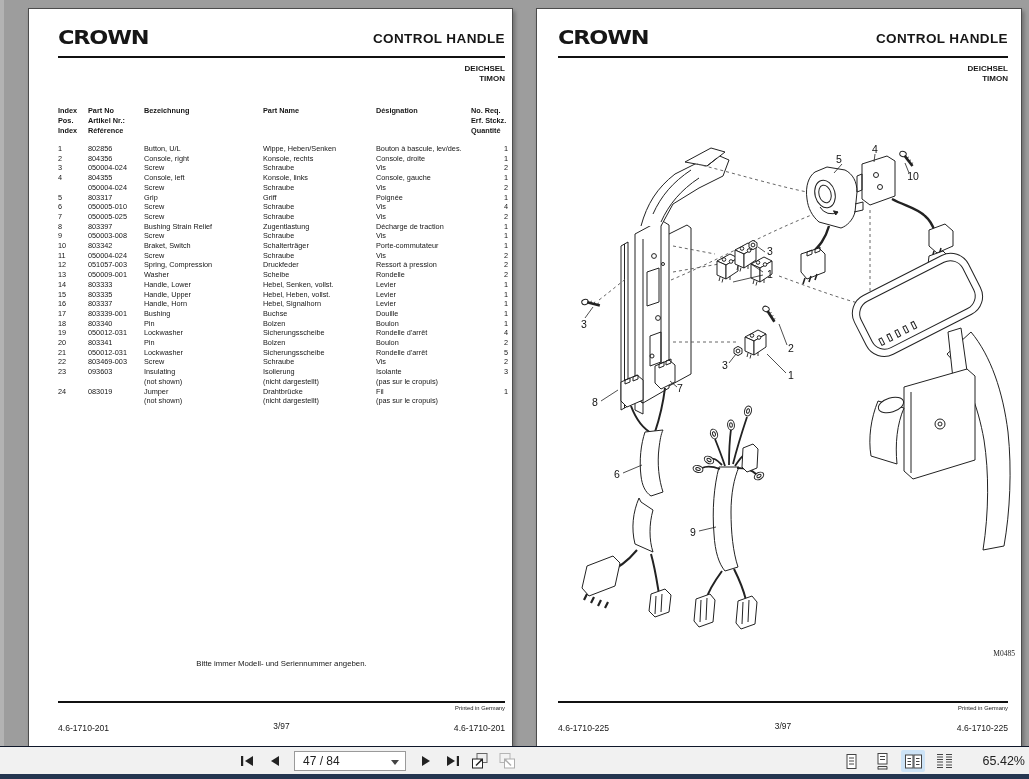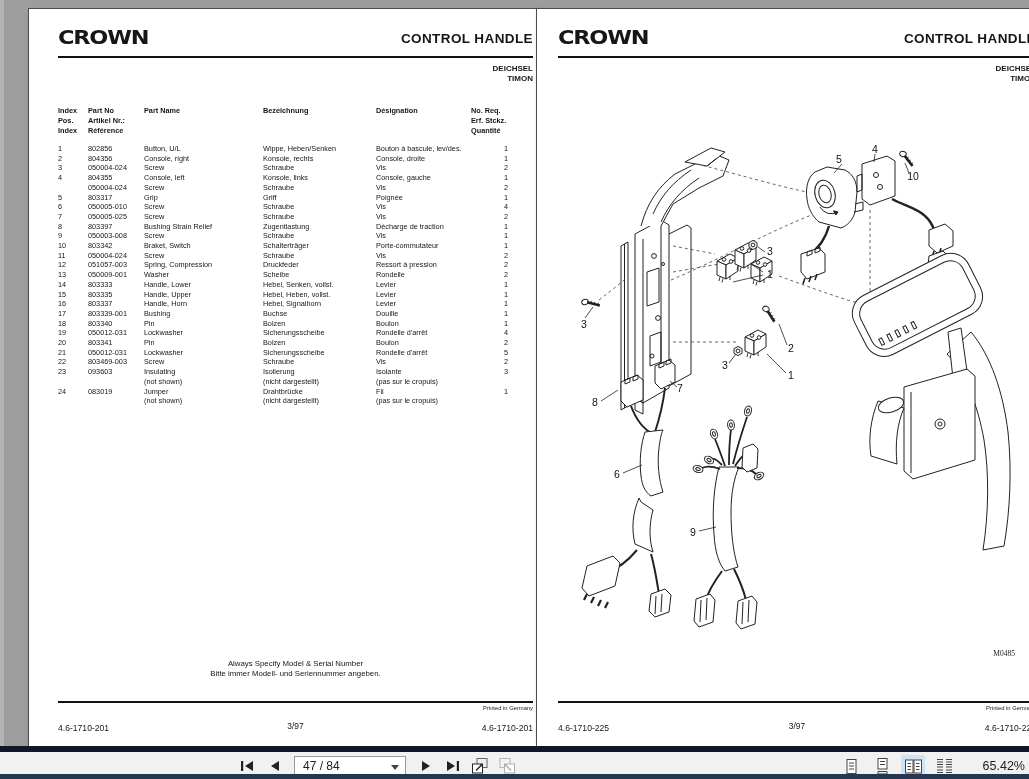--- a/index.html
+++ b/index.html
@@ -1,21 +1,21 @@
 <!DOCTYPE html>
 <html><head>
 <meta charset="utf-8">
 <style>
   html,body{margin:0;padding:0;}
   body{width:1029px;height:779px;overflow:hidden;background:#9d9d9d;
        font-family:"Liberation Sans","DejaVu Sans",sans-serif;-webkit-font-smoothing:antialiased;}
   .canvas{position:absolute;left:0;top:0;width:1029px;height:746px;background:#9d9d9d;}
   .edge{position:absolute;left:0;top:0;width:4px;height:746px;background:#b3b3b3;}
   .page{position:absolute;top:8px;height:737px;background:#fff;border:1px solid #4c4c4c;
-        box-shadow:2px 3px 4px rgba(0,0,0,.30);color:#161616;padding-left:28px;}
+        box-shadow:2px 3px 4px rgba(0,0,0,.30);color:#161616;}
   .page-left{left:28px;width:483px;--ml:29px;--mr:7px;}
   .page-right{left:536px;width:484px;--ml:21px;--mr:13px;}
   .logo{position:absolute;top:17px;left:var(--ml);font-size:19px;font-weight:900;letter-spacing:-1px;
         transform:scaleX(1.18);transform-origin:left;font-family:"DejaVu Sans",sans-serif;}
   .pg-title{position:absolute;top:22px;right:var(--mr);font-size:13.5px;font-weight:bold;letter-spacing:.4px;}
   .hrule{position:absolute;top:47px;left:var(--ml);right:var(--mr);height:2.4px;background:#111;}
   .sub1{position:absolute;top:55px;right:var(--mr);font-size:8px;font-weight:bold;}
   .sub2{position:absolute;top:65px;right:var(--mr);font-size:8px;font-weight:bold;}
   
   .thead,.trow{display:grid;grid-template-columns:30px 56px 119px 113px 95px 37px;}
@@ -29,21 +29,21 @@
   .printed{position:absolute;top:696px;right:var(--mr);font-size:5.8px;}
   .issue{position:absolute;top:712px;left:var(--ml);right:var(--mr);text-align:center;font-size:8.4px;}
   .docL{position:absolute;top:714px;left:var(--ml);font-size:8.6px;}
   .docR{position:absolute;top:714px;right:var(--mr);font-size:8.6px;}
   
   .diagram{position:absolute;left:20px;top:95px;width:460px;height:570px;}
   .diagram svg{position:absolute;left:0;top:0;}
   .callout{position:absolute;transform:translate(-50%,-50%);font-size:10.5px;color:#111;}
   .figcode{position:absolute;right:2px;top:545px;font-size:7.5px;color:#222;font-family:Liberation Serif, serif;}
   
-  .toolbar{position:absolute;left:0;top:746px;width:1029px;height:28px;background:#f1f1f1;border-top:6px solid #0f172a;}
+  .toolbar{position:absolute;left:0;top:746px;width:1029px;height:28px;background:#f1f1f1;border-top:1px solid #0f172a;}
   .nav-group{position:absolute;left:236px;top:3px;height:22px;display:flex;align-items:center;gap:5px;}
   .tbtn{width:22px;height:22px;border:none;background:transparent;display:flex;align-items:center;justify-content:center;padding:0;cursor:pointer;}
   .page-box{width:112px;height:20px;background:#fff;border:1px solid #9a9a9a;display:flex;align-items:center;
             font-size:12px;color:#222;padding-left:8px;box-sizing:border-box;position:relative;margin:0 4px;}
   .page-box .caret{position:absolute;right:6px;top:8px;width:0;height:0;border-left:4px solid transparent;
             border-right:4px solid transparent;border-top:5px solid #444;}
   .layout-group{position:absolute;right:4px;top:3px;height:22px;display:flex;align-items:center;gap:7px;}
   .lbtn{width:24px;height:22px;border:none;background:transparent;display:flex;align-items:center;justify-content:center;padding:0;cursor:pointer;border-radius:2px;}
   .lbtn.sel{background:#cde3f6;}
   .zoom-label{font-size:12.5px;color:#222;margin-left:10px;min-width:52px;text-align:right;}
@@ -67,24 +67,24 @@
           <div>Index</div>
           <div>Pos.</div>
           <div>Index</div>
         </div>
       <div>
           <div>Part No</div>
           <div>Artikel Nr.:</div>
           <div>Référence</div>
         </div>
       <div>
+          <div>Bezeichnung</div>
+        </div>
+      <div>
           <div>Part Name</div>
-        </div>
-      <div>
-          <div>Bezeichnung</div>
         </div>
       <div>
           <div>Désignation</div>
         </div>
       <div>
           <div>No. Req.</div>
           <div>Erf. Stckz.</div>
           <div>Quantité</div>
         </div>
     </div>
@@ -468,21 +468,20 @@
           <div>
             <div>Fil</div>
             <div class="l2">(pas sur le cropuis)</div>
           </div>
           <div class="qty">1</div>
         </div>
 
       </div>
 
     <div class="notes">
-      <div>Always Specify Model &amp; Serial Number</div>
       <div>Bitte immer Modell- und Seriennummer angeben.</div>
     </div>
     <div class="frule"></div>
     <div class="printed">Printed in Germany</div>
     <div class="issue">3/97</div>
     <div class="docL">4.6-1710-201</div>
     <div class="docR">4.6-1710-201</div>
   </div>
 
   <div class="page page-right">

